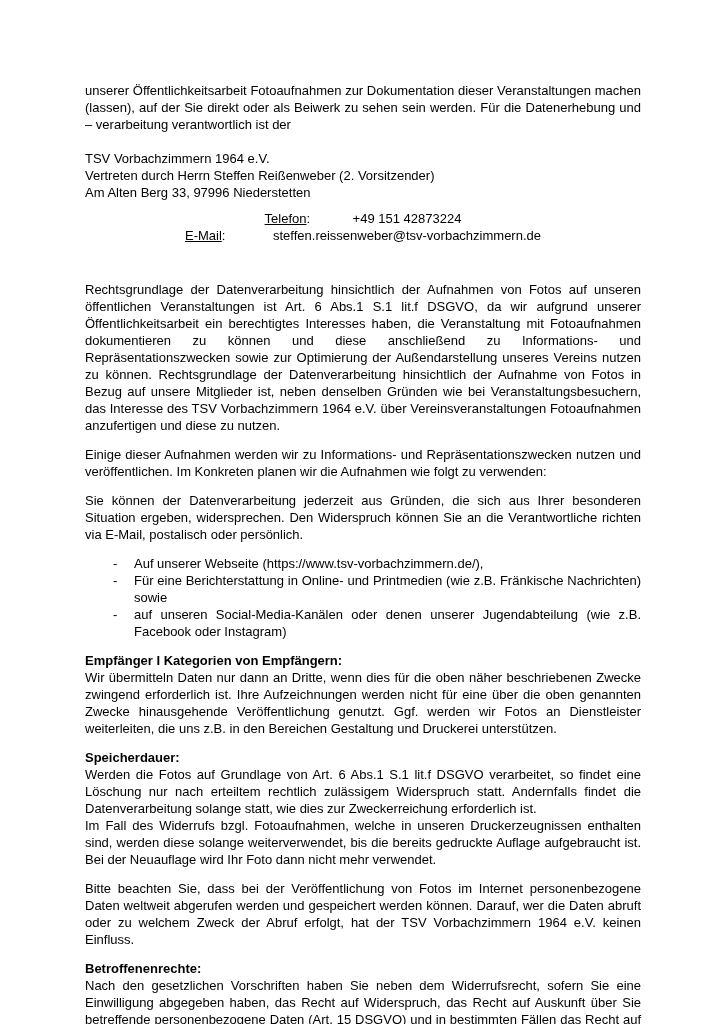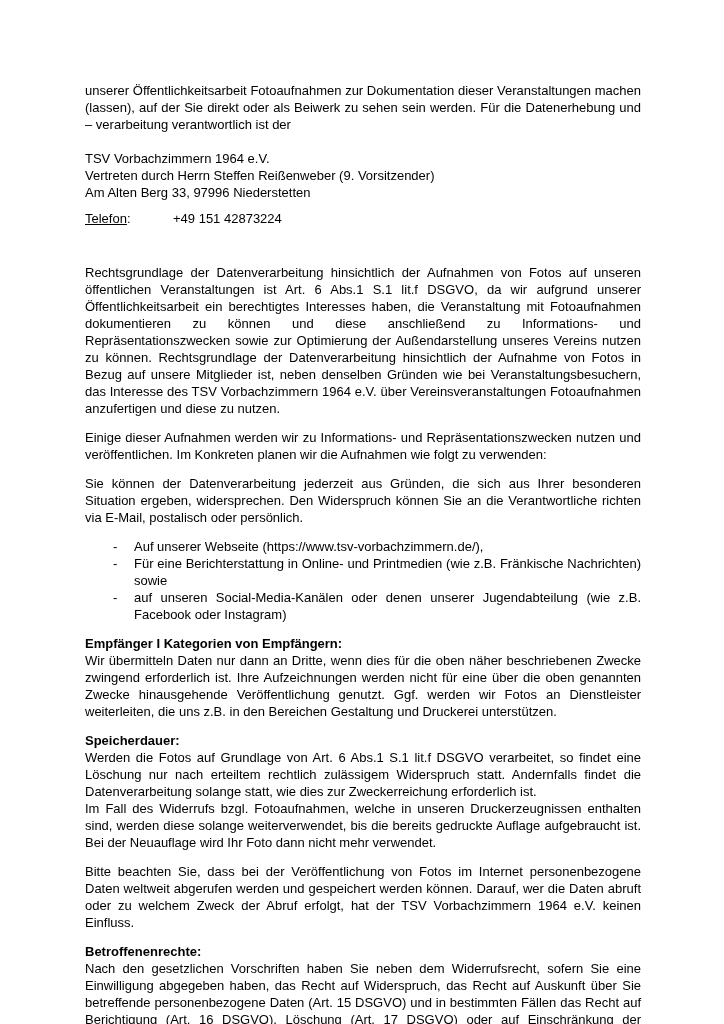--- a/index.html
+++ b/index.html
@@ -29,46 +29,50 @@
   .u { text-decoration: underline; }
 
   
   .intro            { margin-bottom: 17px !important; }
   .controller-block { margin-bottom: 9px; }
   .contact-block    { margin-bottom: 37px; }
   .body-par         { margin-bottom: 12px !important; }
   .run-on           { margin-bottom: 0 !important; }
 
   
-  .contact-row { display: flex; }
+  .contact-row { display: flex; justify-content: center; }
   .contact-label { flex: 0 0 88px; text-align: left; }
 
   
   .bullet-list { margin-bottom: 12px; }
   .bullet-item { display: flex; }
   .bullet-marker { flex: 0 0 21px; margin-left: 28px; text-align: left; }
   .bullet-text { flex: 1; text-align: justify; }
 </style>
 </head>
 <body>
 
 <div class="page">
 
   <p class="intro">unserer Öffentlichkeitsarbeit Fotoaufnahmen zur Dokumentation dieser Veranstaltungen machen (lassen), auf der Sie direkt oder als Beiwerk zu sehen sein werden. Für die Datenerhebung und – verarbeitung verantwortlich ist der</p>
 
   <div class="controller-block">
     <p class="left">TSV Vorbachzimmern 1964 e.V.</p>
-    <p class="left">Vertreten durch Herrn Steffen Reißenweber (9. Vorsitzender)</p>
+    <p class="left">Vertreten durch Herrn Steffen Reißenweber (2. Vorsitzender)</p>
     <p class="left">Am Alten Berg 33, 97996 Niederstetten</p>
   </div>
 
   <div class="contact-block">
     <div class="contact-row">
       <span class="contact-label"><span class="u">Telefon</span><span>:</span></span>
       <span>+49 151 42873224</span>
+    </div>
+    <div class="contact-row">
+      <span class="contact-label"><span class="u">E-Mail</span><span>:</span></span>
+      <span>steffen.reissenweber@tsv-vorbachzimmern.de</span>
     </div>
   </div>
 
   <p class="body-par">Rechtsgrundlage der Datenverarbeitung hinsichtlich der Aufnahmen von Fotos auf unseren öffentlichen Veranstaltungen ist Art. 6 Abs.1 S.1 lit.f DSGVO, da wir aufgrund unserer Öffentlichkeitsarbeit ein berechtigtes Interesses haben, die Veranstaltung mit Fotoaufnahmen dokumentieren zu können und diese anschließend zu Informations- und Repräsentationszwecken sowie zur Optimierung der Außendarstellung unseres Vereins nutzen zu können. Rechtsgrundlage der Datenverarbeitung hinsichtlich der Aufnahme von Fotos in Bezug auf unsere Mitglieder ist, neben denselben Gründen wie bei Veranstaltungsbesuchern, das Interesse des TSV Vorbachzimmern 1964 e.V. über Vereinsveranstaltungen Fotoaufnahmen anzufertigen und diese zu nutzen.</p>
 
   <p class="body-par">Einige dieser Aufnahmen werden wir zu Informations- und Repräsentationszwecken nutzen und veröffentlichen. Im Konkreten planen wir die Aufnahmen wie folgt zu verwenden:</p>
 
   <p class="body-par">Sie können der Datenverarbeitung jederzeit aus Gründen, die sich aus Ihrer besonderen Situation ergeben, widersprechen. Den Widerspruch können Sie an die Verantwortliche richten via E-Mail, postalisch oder persönlich.</p>
 
   <div class="bullet-list">

